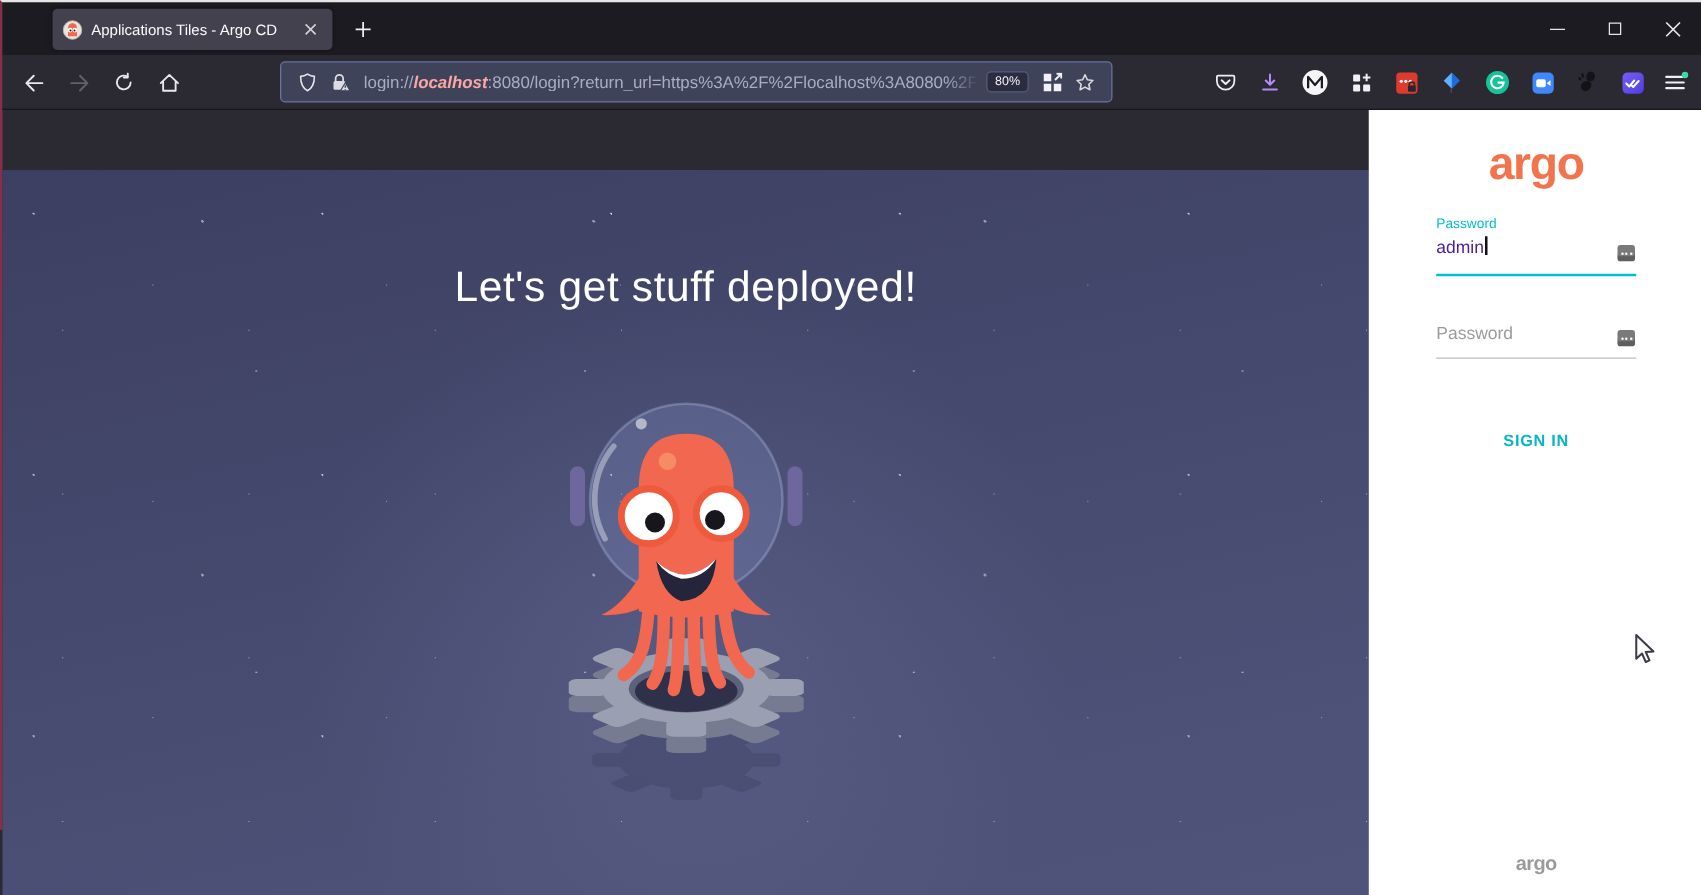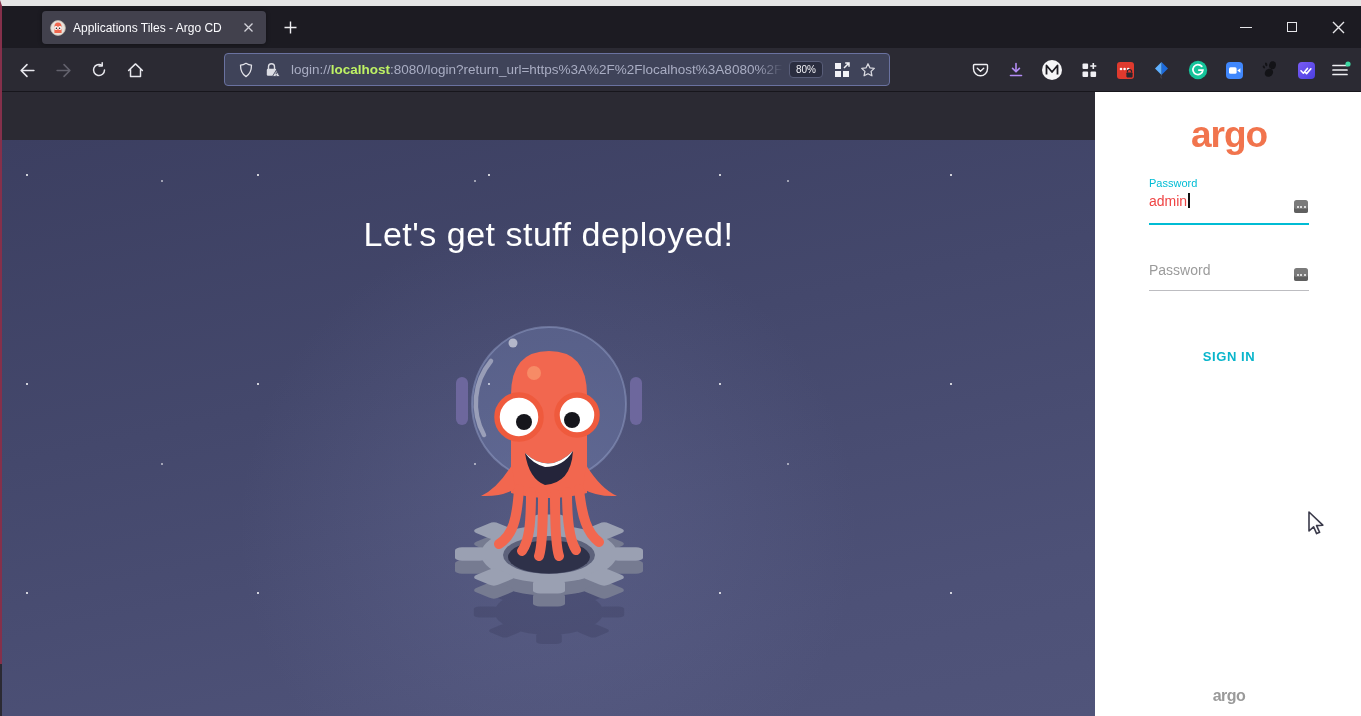--- a/index.html
+++ b/index.html
@@ -1,18 +1,18 @@
 <!DOCTYPE html>
 <html><head>
 <meta charset="utf-8">
 <style>
   * { margin:0; padding:0; box-sizing:border-box; }
   html,body { width:1361px; height:716px; overflow:hidden; }
   body { font-family:"Liberation Sans", sans-serif; background:#2b2a33; }
-  .window { width:1361px; height:664px; border-top:6px solid #e5e5e5; border-left:2px solid #85304b; position:relative; }
+  .window { width:1361px; height:664px; border-top:2px solid #e5e5e5; border-left:2px solid #85304b; position:relative; }
 
   
   .tabbar { height:42px; background:#1c1b22; display:flex; align-items:center; position:relative; }
   .tab { position:absolute; left:40px; top:5px; width:224px; height:33px; background:#42414d; border-radius:4px;
          display:flex; align-items:center; padding:0 8px; box-shadow:0 0 4px rgba(0,0,0,.4); }
   .tab-title { flex:1; color:#fbfbfe; font-size:12px; white-space:nowrap; overflow:hidden; margin-left:7px; }
   .tab-close { width:20px; height:20px; display:flex; align-items:center; justify-content:center; border-radius:3px; }
   .newtab { position:absolute; left:274px; top:7px; width:28px; height:28px; display:flex; align-items:center; justify-content:center; border-radius:4px; }
   .winctl { position:absolute; right:0; top:0; height:42px; display:flex; }
   .winbtn { width:46px; height:42px; display:flex; align-items:center; justify-content:center; }
@@ -21,21 +21,21 @@
 
   
   .toolbar { height:44px; background:#2b2a33; position:relative; border-bottom:1px solid #17161c; }
   .navbtn { position:absolute; top:6px; width:32px; height:32px; display:flex; align-items:center; justify-content:center; border-radius:4px; }
   .urlbar { position:absolute; left:222px; top:5px; width:666px; height:33px; background:#3f4359; border:1px solid #6a72a0;
             border-radius:4px; display:flex; align-items:center; padding:0 8px; }
   .urlicon { width:26px; height:26px; display:flex; align-items:center; justify-content:center; border-radius:3px; flex:0 0 auto; }
   .url-text { flex:1; min-width:0; overflow:hidden; white-space:nowrap; font-size:13.5px; color:#a9adc3; margin-left:6px;
               -webkit-mask-image:linear-gradient(90deg,#000 calc(100% - 26px),transparent);
               mask-image:linear-gradient(90deg,#000 calc(100% - 26px),transparent); }
-  .url-host { color:#bef264; font-weight:bold; }
+  .url-host { color:#fca5a5; font-weight:bold;font-style:italic; }
   .zoom-badge { flex:0 0 auto; background:#2a2d3f; border:1px solid #585d78; color:#f2f2f6; font-size:10px;
                 padding:2px 6px; border-radius:4px; margin:0 6px; }
   .extbtn { position:absolute; top:7px; width:30px; height:30px; display:flex; align-items:center; justify-content:center; border-radius:4px; }
 
   
   .content { position:relative; width:100%; height:628px; }
   .hero { position:absolute; left:0; top:0; width:1093px; height:628px; overflow:hidden;
           background:linear-gradient(168deg,#3c3f61 0%,#44486c 38%,#4d5177 75%,#51557b 100%);margin-top:48px; }
   .hero::before { content:""; position:absolute; inset:0;
           background:radial-gradient(circle 430px at 50% 62%, rgba(116,122,168,.30), transparent 72%); }
@@ -50,21 +50,21 @@
     background-size:231px 209px, 187px 173px, 263px 241px, 171px 153px, 313px 283px, 149px 131px; }
   .heading { position:absolute; left:0; top:75px; width:1093px; text-align:center; color:#ffffff;
              font-size:34px; font-weight:400; letter-spacing:.5px; }
   .mascot { position:absolute; left:437px; top:177px; }
 
   
   .panel { position:absolute; left:1093px; top:0; width:268px; height:628px; background:#ffffff; }
   .brand { position:absolute; top:22px; left:0; width:100%; text-align:center; color:#f1744d;
            font-size:37px; font-weight:bold; letter-spacing:-1px; }
   .field-label { position:absolute; left:54px; top:85px; font-size:11px; color:#00bcd4; }
-  .username-row { position:absolute; left:54px; top:101px; width:160px; font-size:14px; color:#ef4444; }
+  .username-row { position:absolute; left:54px; top:101px; width:160px; font-size:14px; color:#4c1d95; }
   .caret { display:inline-block; width:1.5px; height:15px; background:#111; vertical-align:-2px; margin-left:1px; }
   .mgr-icon { position:absolute; width:14px; height:13px; background:#7a7a7a; border-radius:2.5px;
               display:flex; align-items:center; justify-content:center; gap:1.5px; box-shadow:inset 0 -4px 0 #5f5f5f; }
   .mgr-icon i { width:2px; height:2px; border-radius:50%; background:#fff; }
   .mgr-1 { left:199px; top:108px; }
   .mgr-2 { left:199px; top:176px; }
   .underline-active { position:absolute; left:54px; top:131px; width:160px; height:2px; background:#00bcd4; }
   .password-input { position:absolute; left:54px; top:170px; width:140px; border:none; outline:none;
                     font-size:14px; font-family:"Liberation Sans",sans-serif; color:#444; background:transparent; }
   .password-input::placeholder { color:#9b9b9b; opacity:1; }

